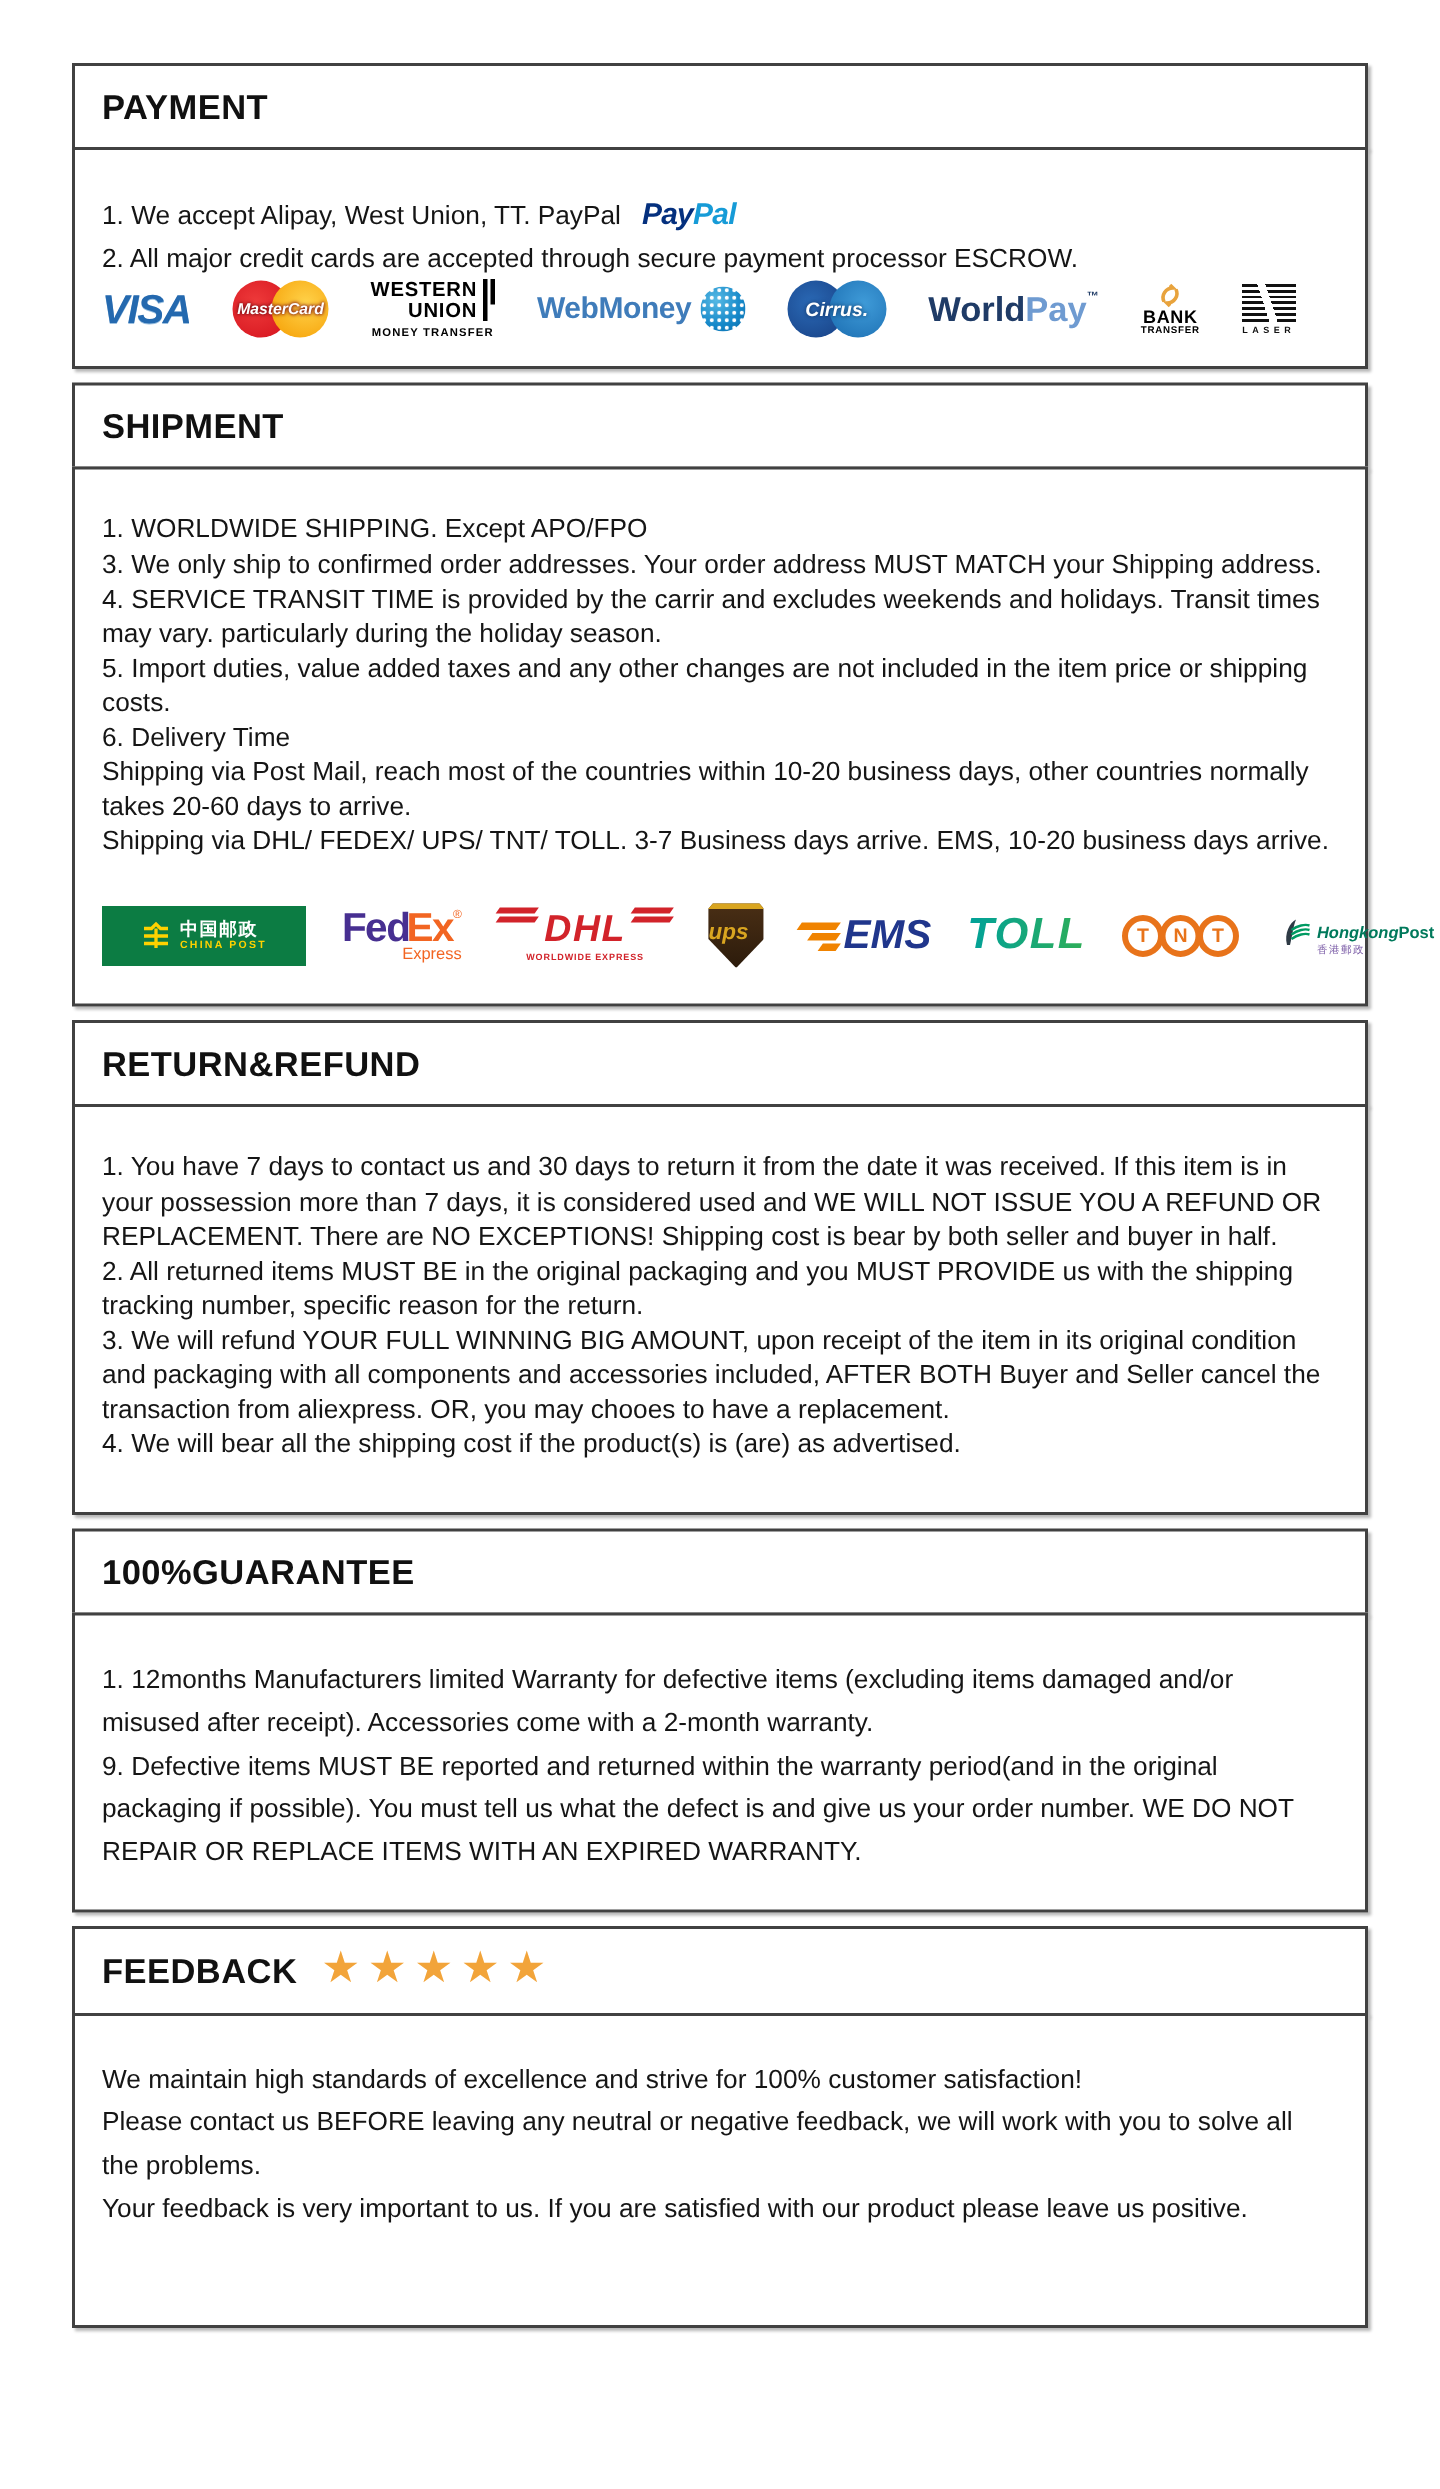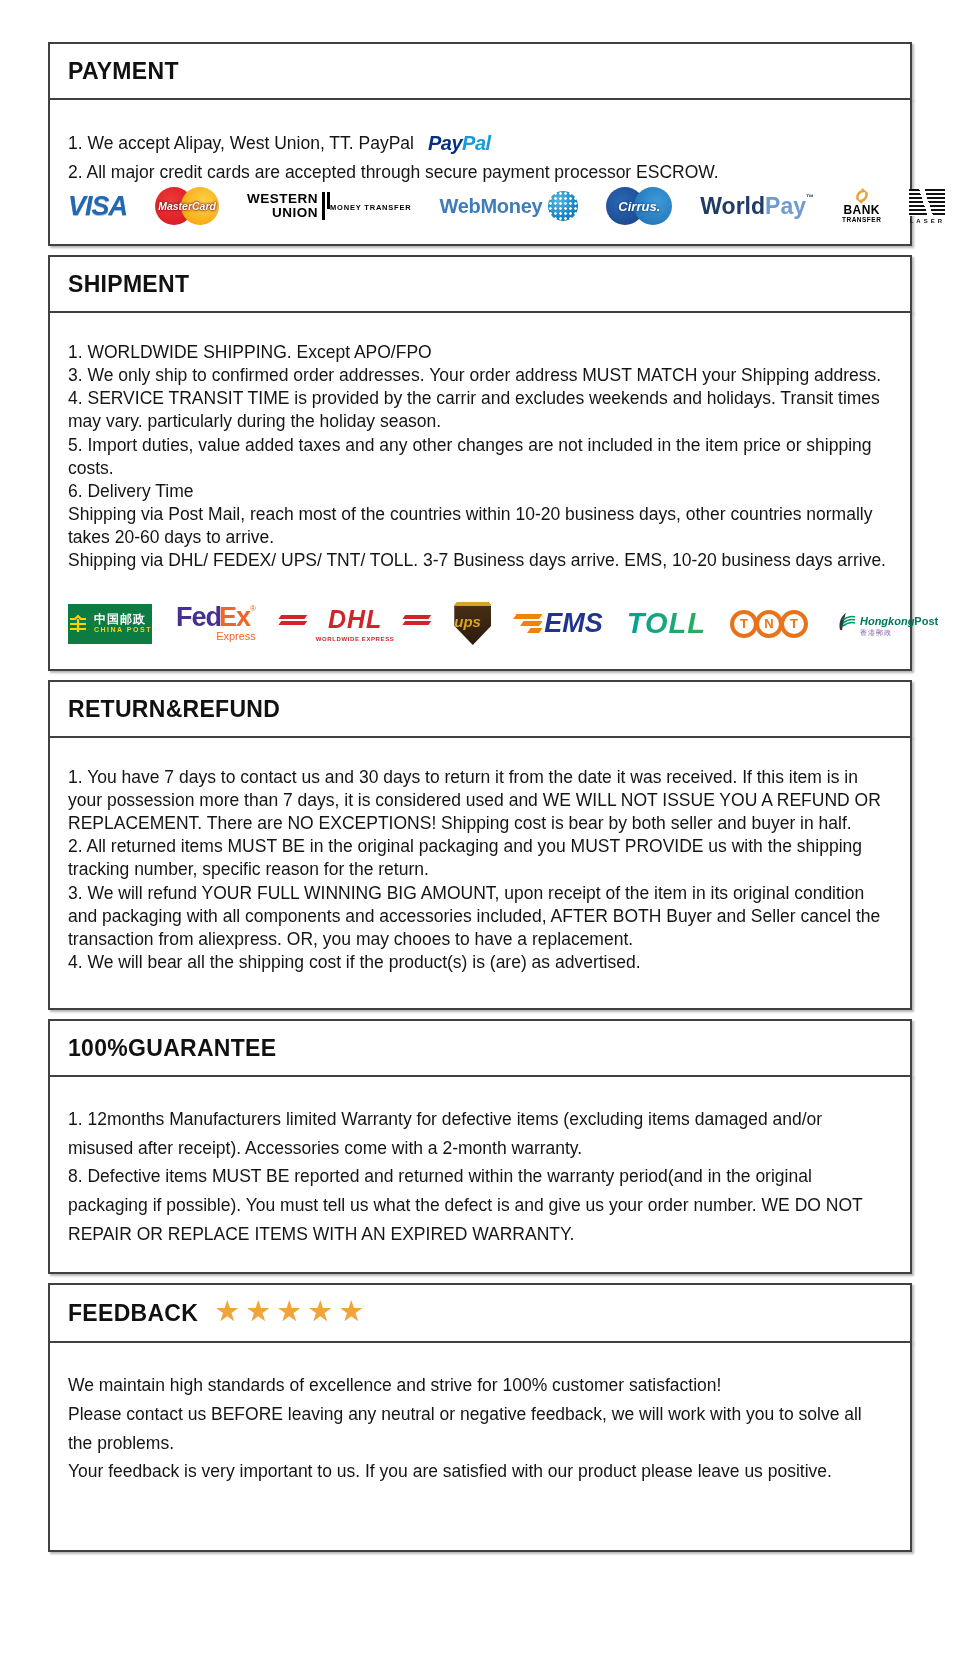--- a/index.html
+++ b/index.html
@@ -44,21 +44,21 @@
   .visa { font-style:italic; font-weight:900; font-size:27px; letter-spacing:-1px; color:#2469af; text-shadow:0 1px 0 #9cc0e0; }
 
   
   .mc { position:relative; width:64px; height:40px; flex:0 0 auto; }
   .mc .c1,.mc .c2 { position:absolute; top:1px; width:38px; height:38px; border-radius:50%; }
   .mc .c1 { left:0; background:radial-gradient(circle at 40% 40%, #ef3b3b,#d3111c); }
   .mc .c2 { right:0; background:radial-gradient(circle at 60% 40%, #ffd24a,#f59c00); }
   .mc .txt { position:absolute; top:50%; left:50%; transform:translate(-50%,-50%); font-style:italic; font-weight:bold; color:#fff; font-size:10.5px; white-space:nowrap; text-shadow:0 0 3px #7a0c12,0 0 2px #7a0c12; }
 
   
-  .wu { display:flex; flex-direction:row; align-items:center; color:#000; flex:0 0 auto; }
+  .wu { display:flex; flex-direction:column; align-items:center; color:#000; flex:0 0 auto; }
   .wu .row { display:flex; align-items:stretch; gap:4px; }
   .wu .names { text-align:right; font-weight:900; line-height:1.05; font-size:13.5px; letter-spacing:.5px; }
   .wu .bars { display:flex; gap:2px; align-items:stretch; }
   .wu .bars i { width:3px; background:#000; display:block; }
   .wu .bars i.short { height:60%; align-self:flex-start; }
   .wu .sub { font-size:7.5px; font-weight:bold; letter-spacing:.8px; margin-top:3px; }
 
   
   .wm { display:flex; align-items:center; gap:6px; flex:0 0 auto; }
   .wm .txt { color:#3f7cba; font-size:20px; font-weight:600; letter-spacing:-.3px; }
@@ -86,35 +86,35 @@
 
   
   .laser { display:flex; flex-direction:column; align-items:center; flex:0 0 auto; }
   .laser .stripes { width:36px; height:27px; position:relative;
     background:repeating-linear-gradient(#111 0 2px, #fff 2px 4px); }
   .laser .stripes::after { content:""; position:absolute; inset:0;
     background:linear-gradient(72deg, rgba(255,255,255,0) 42%, #fff 42% 54%, rgba(255,255,255,0) 54%); }
   .laser .txt { font-size:6px; font-weight:bold; letter-spacing:3px; margin-top:2px; color:#111; }
 
   
-  .cp { display:flex; align-items:center; gap:6px; background:#0c7c43; padding:4px 0; height:40px; box-sizing:border-box; flex:0 0 auto; }
+  .cp { display:flex; align-items:center; gap:6px; background:#0c7c43; padding:4px 26px; height:40px; box-sizing:border-box; flex:0 0 auto; }
   .cp .col { display:flex; flex-direction:column; line-height:1.15; }
   .cp .cn { color:#fff; font-size:12px; font-weight:bold; letter-spacing:1px; }
   .cp .en { color:#ffd200; font-size:7px; font-weight:bold; letter-spacing:1.5px; }
 
   
   .fedex { line-height:.9; flex:0 0 auto; }
   .fedex .fed { color:#472f91; font-weight:900; font-size:27px; letter-spacing:-1px; }
   .fedex .ex { color:#f26522; font-weight:900; font-size:27px; margin-left:-2px; letter-spacing:-1px; }
   .fedex .reg { font-size:8px; color:#f26522; vertical-align:top; }
   .fedex .sub { color:#f26522; font-size:11px; text-align:right; margin-top:2px; }
 
   
   .dhl { display:flex; flex-direction:column; align-items:center; flex:0 0 auto; }
-  .dhl .row { display:flex; align-items:center; gap:22px; }
+  .dhl .row { display:flex; align-items:flex-start; gap:5px; }
   .dhl .lines { display:flex; flex-direction:column; gap:2.5px; }
   .dhl .lines i { display:block; height:3.5px; background:#d2232a; transform:skewX(-35deg); }
   .dhl .lines.l i { width:26px; } .dhl .lines.r i { width:26px; }
   .dhl .txt { font-style:italic; font-weight:900; font-size:25px; color:#d2232a; letter-spacing:1px; }
   .dhl .sub { color:#d2232a; font-size:6px; font-weight:bold; letter-spacing:.6px; margin-top:2px; }
 
   
   .ups { width:37px; height:43px; background:linear-gradient(#4a2f15,#2c1b0b);
     clip-path:polygon(8% 0, 92% 0, 100% 8%, 100% 55%, 50% 100%, 0 55%, 0 8%);
     display:flex; align-items:center; 
@@ -304,21 +304,21 @@
     </div>
   </div>
 
   <div class="section">
     <div class="hdr">
       <h2>100%GUARANTEE</h2>
     </div>
     <div class="bdy loose">
       <div>
           <p class="para">1. 12months Manufacturers limited Warranty for defective items (excluding items damaged and/or misused after receipt). Accessories come with a 2-month warranty.</p>
-          <p class="para">8. Defective items MUST BE reported and returned within the warranty period(and in the original packaging if possible). You must tell us what the defect is and give us your order number. WE DO NOT REPAIR OR REPLACE ITEMS WITH AN EXPIRED WARRANTY.</p>
+          <p class="para">9. Defective items MUST BE reported and returned within the warranty period(and in the original packaging if possible). You must tell us what the defect is and give us your order number. WE DO NOT REPAIR OR REPLACE ITEMS WITH AN EXPIRED WARRANTY.</p>
         </div>
     </div>
   </div>
 
   <div class="section">
     <div class="hdr">
       <h2>FEEDBACK</h2>
       <span class="stars">★★★★★</span>
     </div>
     <div class="bdy loose feedback-body">

